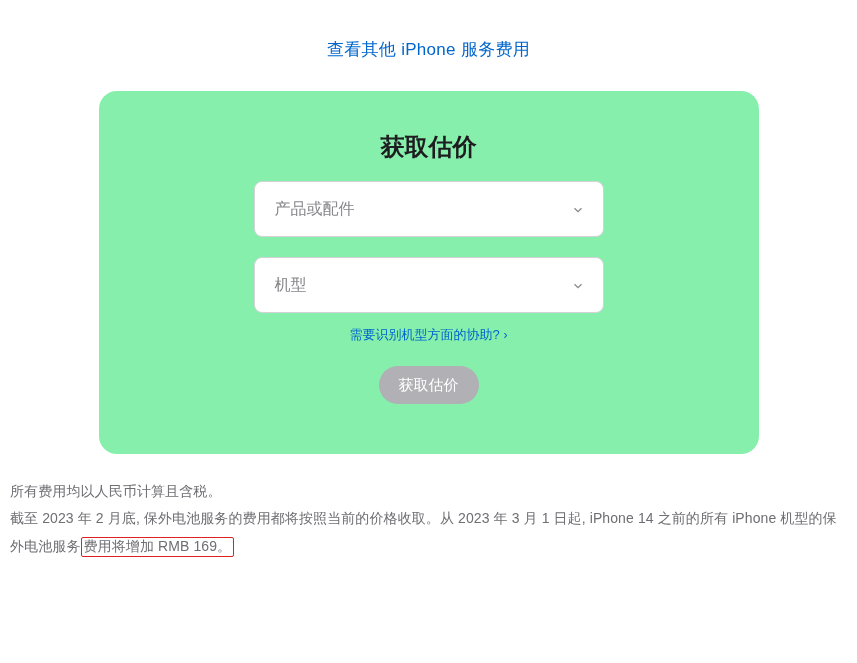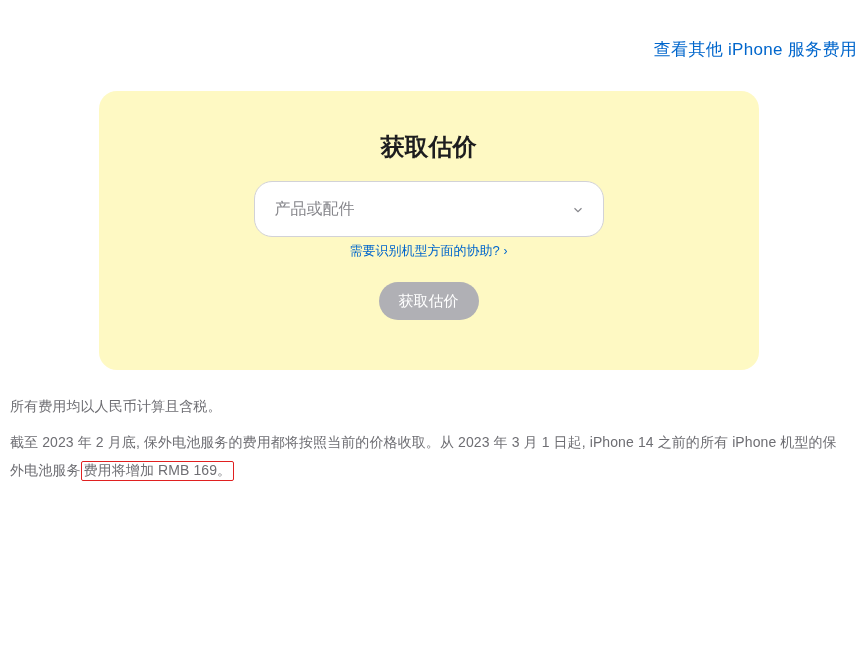--- a/index.html
+++ b/index.html
@@ -8,55 +8,55 @@
       box-sizing: border-box;
     }
     body {
       font-family: -apple-system, BlinkMacSystemFont, "SF Pro Text", "Helvetica Neue", Arial, sans-serif;
       background: #ffffff;
       width: 857px;
       height: 663px;
       overflow: hidden;
     }
     .top-link {
-      text-align: right;
+      text-align: center;
       padding-top: 38px;
       padding-bottom: 30px;
     }
     .top-link a {
       color: #0066cc;
       text-decoration: none;
       font-size: 17px;
       letter-spacing: 0.3px;
     }
     .card {
       width: 660px;
       margin: 0 auto;
-      background: #fef9c3;
+      background: #86efac;
       border-radius: 18px;
       padding: 40px 40px 50px 40px;
       text-align: center;
     }
     .card-title {
       font-size: 24px;
       font-weight: 600;
       color: #1d1d1f;
       margin-bottom: 18px;
     }
     .card-subtitle {
       font-size: 16px;
       color: #1d1d1f;
       margin-bottom: 48px;
     }
     .select-box {
       width: 350px;
-      margin: 0 auto 12px auto;
+      margin: 0 auto 20px auto;
       background: #ffffff;
       border: 1px solid #d2d2d7;
-      border-radius: 18px;
+      border-radius: 8px;
       height: 56px;
       display: flex;
       align-items: center;
       justify-content: space-between;
       padding: 0 20px;
       cursor: pointer;
     }
     .select-placeholder {
       color: #86868b;
       font-size: 16px;
@@ -96,22 +96,20 @@
       cursor: pointer;
     }
     .footer {
       padding: 24px 10px 0 10px;
       font-size: 14px;
       color: #6e6e73;
       line-height: 1.95;
       letter-spacing: 0.1px;
     }
     .footer-p1 {
-      margin-bottom: 8px;
-      font-family: Liberation Mono, monospace;
     }
     .highlight-box {
       border: 1.5px solid #e02020;
       border-radius: 2px;
       padding: 0 2px 2px 2px;
       display: inline;
     }
   </style>
 </head>
 <body>
@@ -125,20 +123,28 @@
 
   <div class="select-box">
     <span class="select-placeholder">产品或配件</span>
     <span class="chevron-icon">
       <svg viewBox="0 0 24 24">
           <polyline points="6 9 12 15 18 9"></polyline>
         </svg>
     </span>
   </div>
 
+  <div class="select-box">
+    <span class="select-placeholder">机型</span>
+    <span class="chevron-icon">
+      <svg viewBox="0 0 24 24">
+          <polyline points="6 9 12 15 18 9"></polyline>
+        </svg>
+    </span>
+  </div>
 
   <div class="help-link">
     <a href="#">
       <span>需要识别机型方面的协助?</span><span class="chevron-right">›</span>
     </a>
   </div>
 
   <button class="submit-btn">获取估价</button>
 </div>
 

